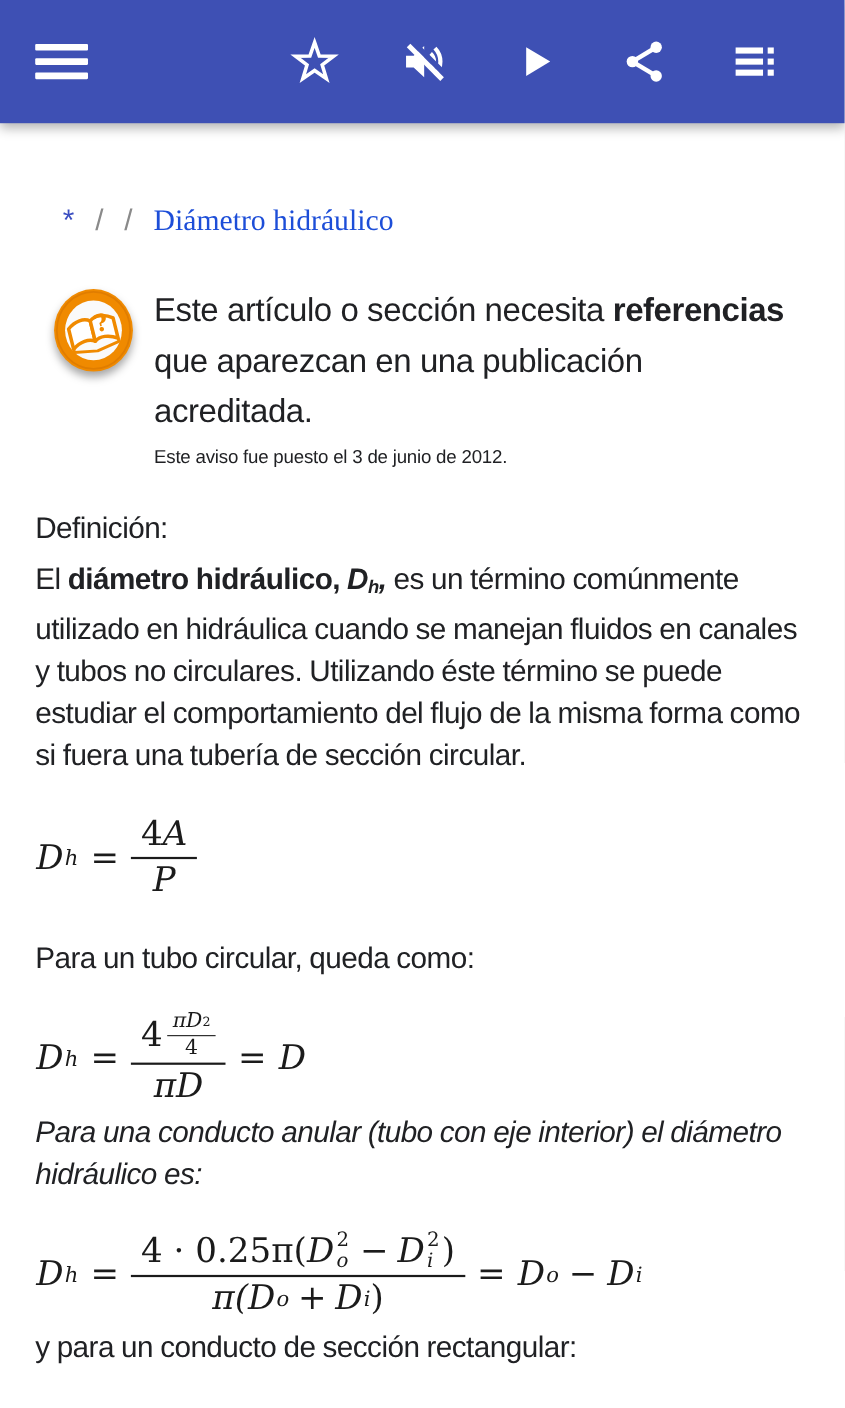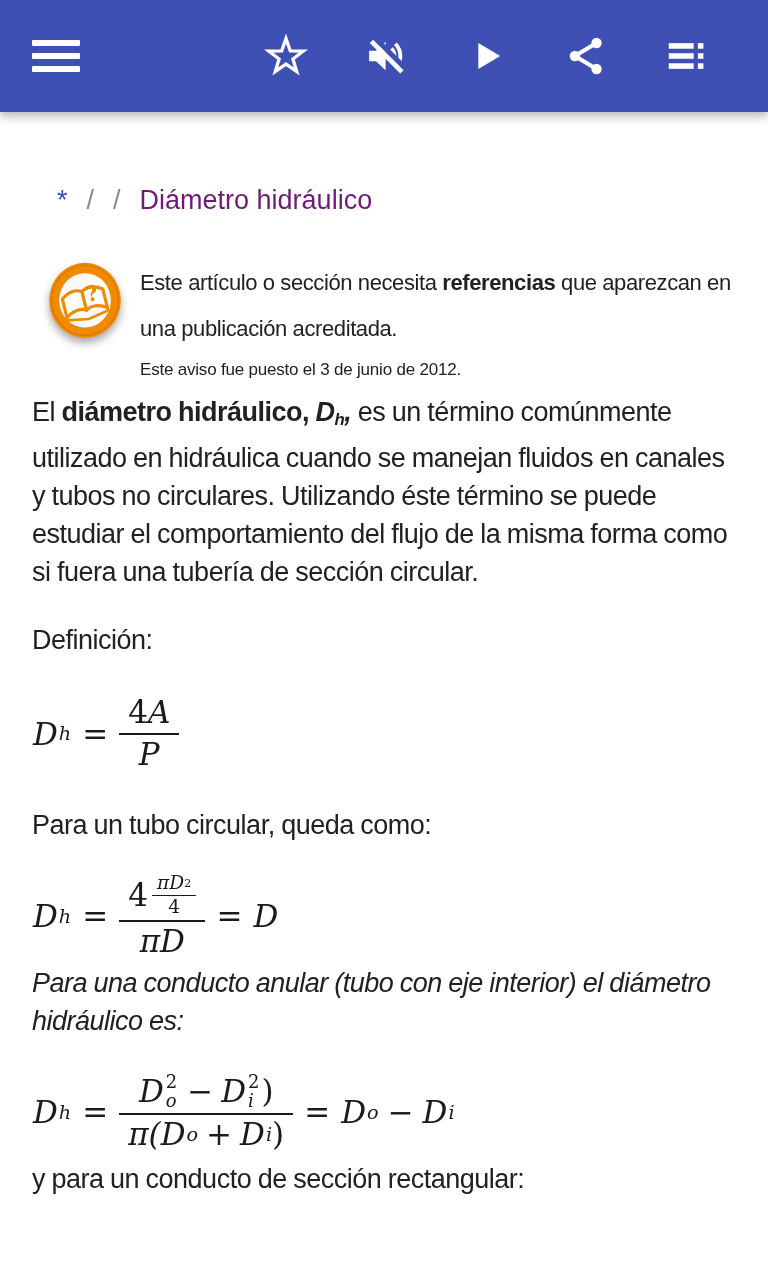--- a/index.html
+++ b/index.html
@@ -25,27 +25,27 @@
   .hamburger .bar { width:48px; height:6px; background:#fff; border-radius:1px; }
   .actions { display:flex; align-items:center; gap:52px; }
   
   .content { padding:0 32px; }
   .breadcrumb {
     margin:72px 0 0 25px; font-size:27px; line-height:32px;
     display:flex; align-items:baseline; gap:19px; white-space:nowrap;
   }
   .crumb-home, .crumb-link { color:#3B4EC1; text-decoration:none; }
   .crumb-sep { color:#8A8A8A; }
-  .crumb-current { color:#701a75; }
+  .crumb-current { color:#1d4ed8;font-family:Liberation Serif, serif; }
   
   .notice { margin-top:44px; display:flex; align-items:flex-start; }
   .notice-icon { flex:0 0 108px; padding-left:13px; }
   .notice-icon svg { filter:drop-shadow(0 5px 4px rgba(0,0,0,0.35)); }
   .notice-body { flex:1; }
-  .notice-main { font-size:22px; line-height:46px; letter-spacing:-0.4px; }
+  .notice-main { font-size:30px; line-height:46px; letter-spacing:-0.4px; }
   .notice-main b { font-weight:bold; }
   .notice-sub { font-size:17px; line-height:31px; margin-top:2px; letter-spacing:-0.2px; }
   
   .para { font-size:27px; line-height:38px; letter-spacing:-0.5px; word-spacing:-0.5px; }
   .lead { margin-top:8px; }
   .lead b { font-weight:bold; }
   .bvar { font-weight:bold; font-style:italic; }
   .bvar sub { font-size:0.62em; vertical-align:-0.25em; }
   .ivar { font-style:italic; }
   .def { margin-top:30px; }
@@ -158,23 +158,23 @@
             <text x="25.2" y="25.5" font-size="13" font-weight="bold" fill="#F08A00" font-family="DejaVu Serif, serif">?</text>
           </g>
         </svg>
       </div>
       <div class="notice-body">
         <p class="notice-main"><span>Este artículo o sección necesita </span><b>referencias</b><span> que aparezcan en una publicación acreditada.</span></p>
         <p class="notice-sub">Este aviso fue puesto el 3 de junio de 2012.</p>
       </div>
     </section>
 
+    <p class="para def">Definición:</p>
+
     <p class="para lead"><span>El </span><b>diámetro hidráulico, </b><span class="bvar"><span>D</span><sub>h</sub><span>,</span></span><span> es un término comúnmente utilizado en hidráulica cuando se manejan fluidos en canales y tubos no circulares. Utilizando éste término se puede estudiar el comportamiento del flujo de la misma forma como si fuera una tubería de sección circular.</span></p>
-
-    <p class="para def">Definición:</p>
 
     <div class="formula f1">
       <span class="mi">D</span>
         <sub>h</sub>
       <span class="mo">=</span>
       <span class="frac">
         <span class="num">
             <span>4</span>
             <span class="mi">A</span>
           </span>
@@ -207,20 +207,21 @@
     </div>
 
     <p class="para anular">Para una conducto anular (tubo con eje interior) el diámetro hidráulico es:</p>
 
     <div class="formula f3">
       <span class="mi">D</span>
         <sub>h</sub>
       <span class="mo">=</span>
       <span class="frac">
         <span class="num">
+          <span>4 · 0.25π(</span>
             <span class="mi">D</span>
             <span class="ss">
               <span class="s2">2</span>
               <span class="so">o</span>
             </span>
             <span style="margin:0 8px;">−</span>
             <span class="mi">D</span>
             <span class="ss">
               <span class="s2">2</span>
               <span class="so">i</span>

